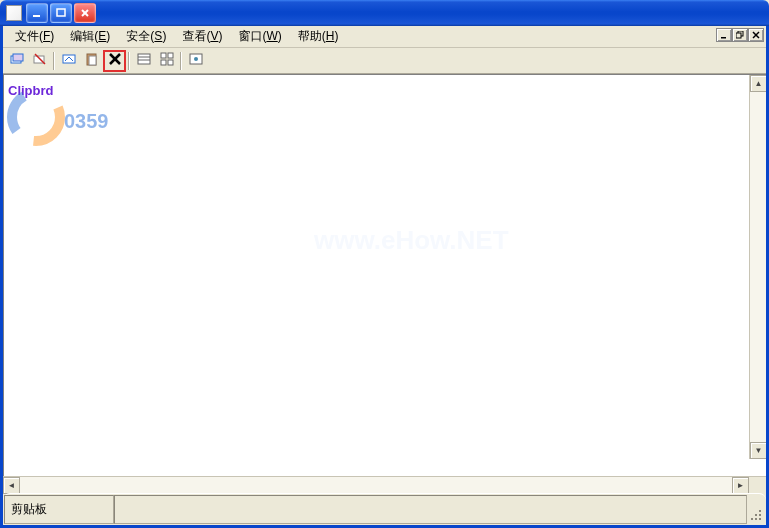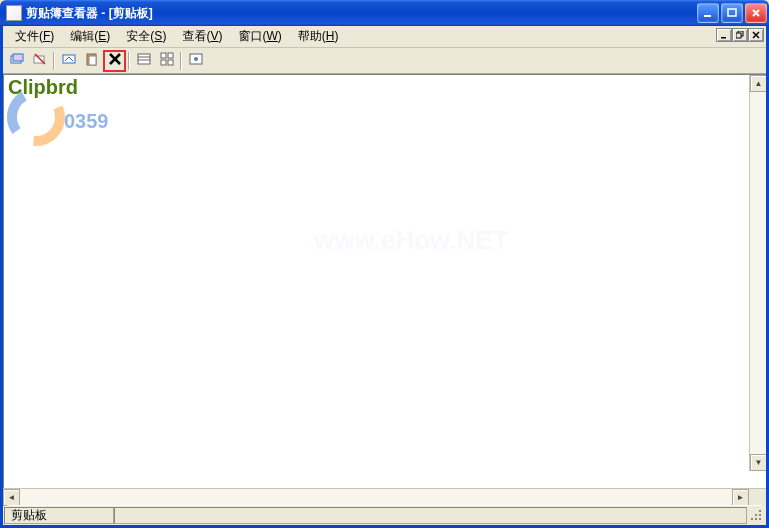--- a/index.html
+++ b/index.html
@@ -116,23 +116,23 @@
     display:flex; flex-direction:column;
   }
   .document {
     flex:1; background:#fff; margin:0;
     position:relative; overflow:hidden;
     border:1px solid #808080;
     border-right:0; border-bottom:0;
   }
   .heading {
     font-family: Tahoma, Arial, sans-serif;
-    font-weight:bold; font-size:20px;
-    padding:1px 4px 4px 4px;
-    color:#4d7c0f;
+    font-weight:bold; font-size:13px;
+    padding:8px 4px 4px 4px;
+    color:#6d28d9;
   }
   .watermark1 {
     position:absolute; top:150px; left:310px;
     font-size:26px; color:#f6f9fe; font-weight:bold;
     pointer-events:none;
   }
   .watermark-logo {
     position:absolute; top:12px; left:0;
     width:70px; height:60px;
     opacity:0.85;
@@ -163,21 +163,21 @@
     border:1px solid #aca899;
     display:flex; align-items:center; justify-content:center;
     font-size:8px; color:#444;
     box-shadow: inset 1px 1px #fff;
   }
   .vtrack { flex:1; background:#f7f5ec; }
   .htrack { flex:1; background:#f7f5ec; }
   .sizer { width:17px; height:17px; background:#ece9d8; }
   
   .statusbar {
-    height:20px; background:#ece9d8;
+    height:32px; background:#ece9d8;
     border-top:1px solid #fff;
     display:flex; align-items:stretch;
     padding:1px;
     border-radius:7px;
   }
   .statuspane {
     border:1px solid #aca899;
     border-top-color:#8a867a;
     border-left-color:#8a867a;
     padding:1px 6px;
@@ -187,21 +187,20 @@
   .statuspane.fill { flex:1; }
   .grip {
     width:18px; display:flex; align-items:flex-end; justify-content:flex-end; padding:2px;
   }
 </style>
 </head>
 <body>
 
 <div class="titlebar">
   <span class="appicon"></span>
-  <span class="title">剪贴簿查看器 - [剪贴板]</span>
   <div class="winbtns">
     <div class="winbtn min">
       <svg width="10" height="10">
           <rect x="1" y="7" width="7" height="2" fill="#fff"></rect>
         </svg>
     </div>
     <div class="winbtn max">
       <svg width="10" height="10">
           <rect x="1" y="1" width="8" height="7" fill="none" stroke="#fff" stroke-width="1.5"></rect>
         </svg>

